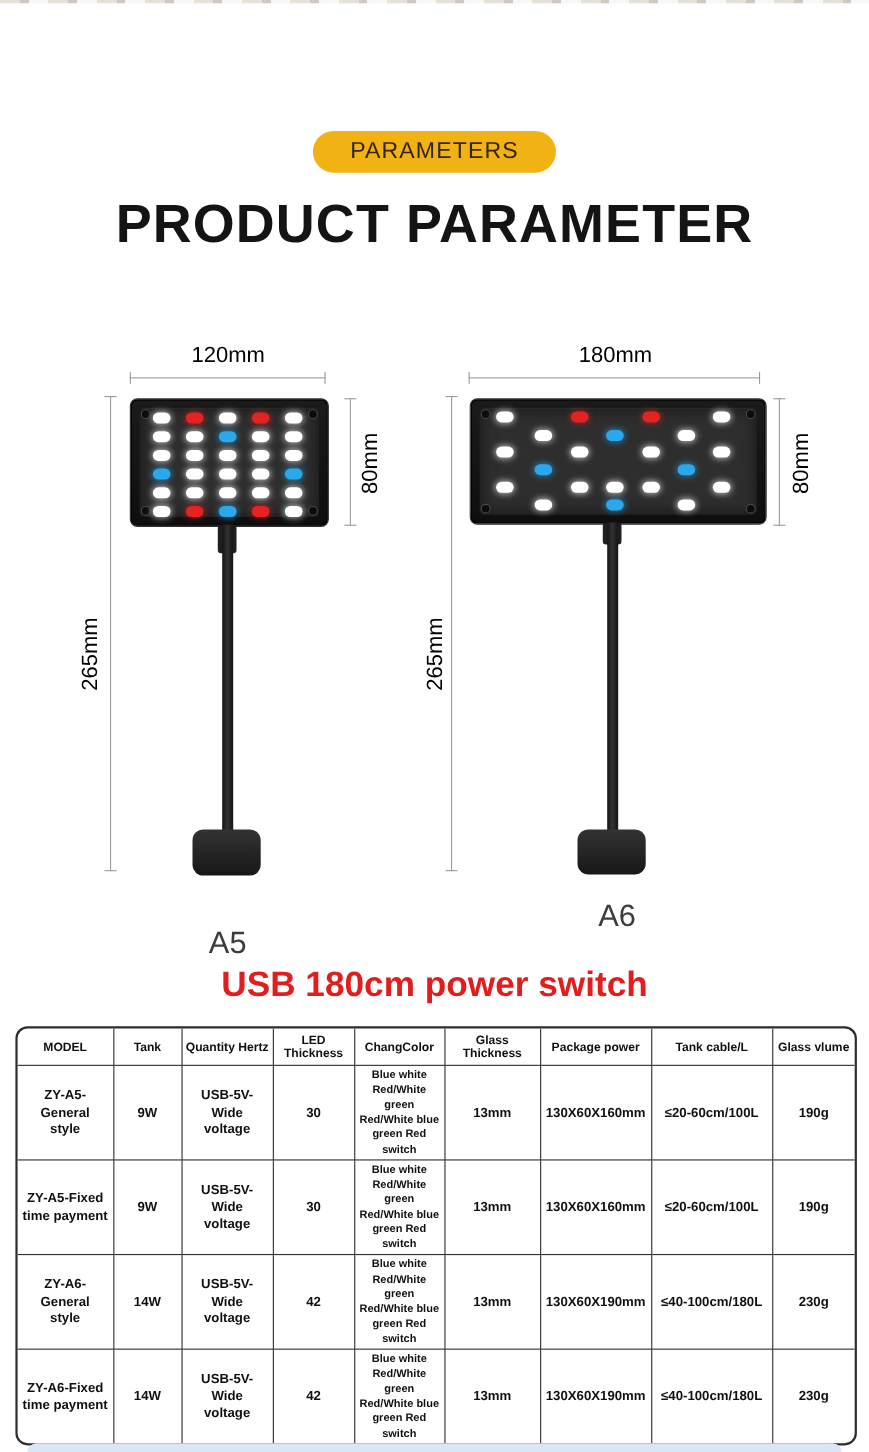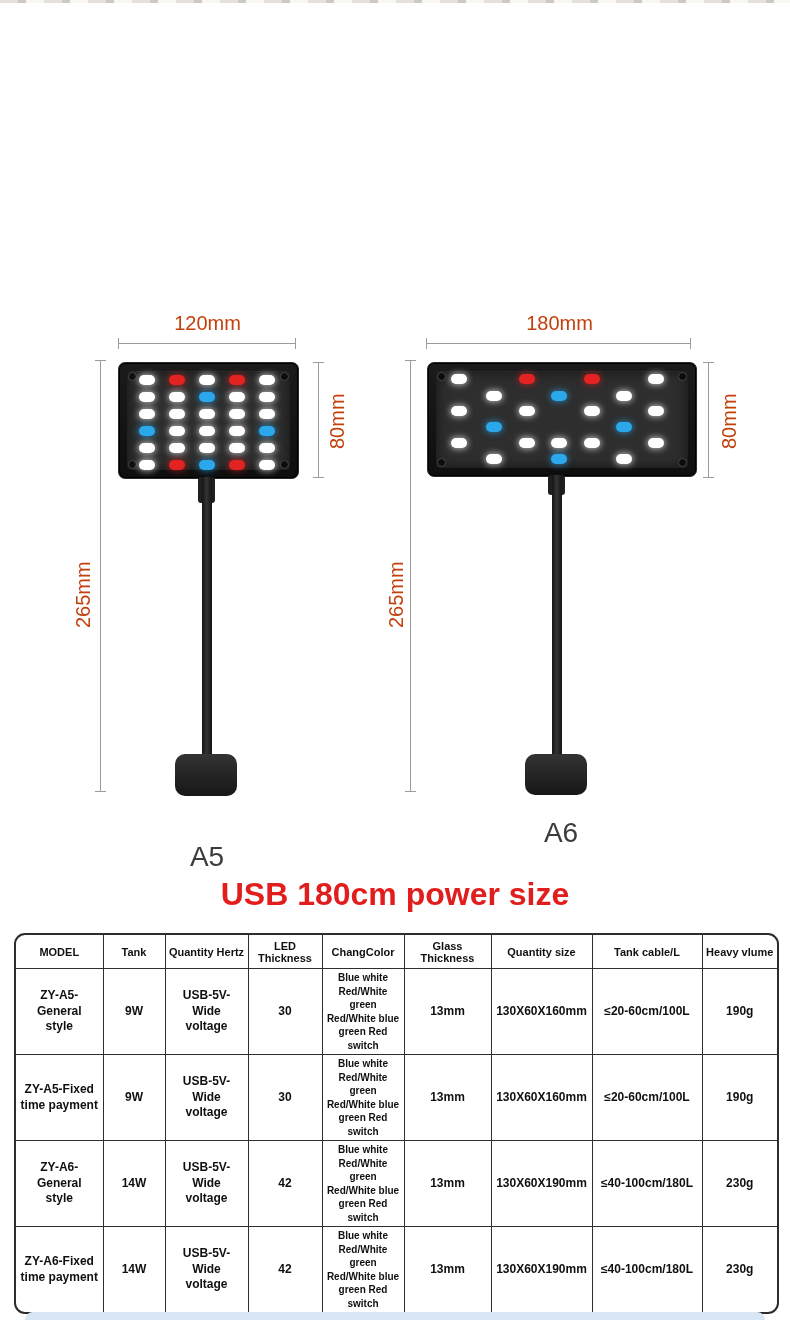--- a/index.html
+++ b/index.html
@@ -11,21 +11,21 @@
     background:repeating-linear-gradient(90deg,rgba(150,130,100,.45) 0 18px,rgba(90,75,60,.55) 18px 26px,rgba(225,215,200,.35) 26px 44px);}
 
   
   .badge{position:absolute;top:119px;left:50%;transform:translateX(-50%);
     background:var(--accent-yellow,#F1B214);border-radius:20px;padding:7px 34px;
     font-size:21px;letter-spacing:1px;color:#332611;font-weight:500;}
   .title{position:absolute;top:176px;left:0;width:100%;margin:0;text-align:center;
     font-size:49px;font-weight:bold;letter-spacing:1px;color:#141414;}
 
   
-  .dim-text{position:absolute;color:#c2410c;font-size:20px;}
+  .dim-text{position:absolute;color:#000000;font-size:20px;}
   .dim-text.h{text-align:center;}
   .dim-text.v{writing-mode:vertical-rl;transform:rotate(180deg);display:flex;align-items:center;justify-content:center;}
   .dim-hline{position:absolute;height:1px;background:#9b9b9b;}
   .dim-hline::before,.dim-hline::after{content:"";position:absolute;width:1px;height:11px;top:-5px;background:#9b9b9b;}
   .dim-hline::before{left:0;}.dim-hline::after{right:0;}
   .dim-vline{position:absolute;width:1px;background:#9b9b9b;}
   .dim-vline::before,.dim-vline::after{content:"";position:absolute;width:11px;height:1px;left:-5px;background:#9b9b9b;}
   .dim-vline::before{top:0;}.dim-vline::after{bottom:0;}
 
   
@@ -63,20 +63,24 @@
 
   
   .bottom-bar{position:absolute;bottom:0;left:25px;width:740px;height:8px;background:#d9e6f6;border-radius:9px 9px 0 0;}
 </style>
 </head>
 <body>
 
 <div class="page">
   <div class="top-strip"></div>
 
+  <div class="badge">
+    <span>PARAMETERS</span>
+  </div>
+  <h1 class="title">PRODUCT PARAMETER</h1>
 
   <div class="dim-text h" style="left:140px;top:312px;width:135px;">120mm</div>
   <div class="dim-hline" style="left:118px;top:343px;width:178px;"></div>
 
   <div class="lamp-head" style="left:118px;top:362px;width:179px;height:115px;">
     <div class="panel" id="panelA5">
       <div class="screw tl"></div>
       <div class="screw tr"></div>
       <div class="screw bl"></div>
       <div class="screw br"></div>
@@ -161,21 +165,21 @@
   <div class="dim-text v" style="left:716px;top:372px;height:98px;width:26px;">80mm</div>
 
   <div class="dim-vline" style="left:410px;top:360px;height:432px;"></div>
   <div class="dim-text v" style="left:383px;top:525px;height:140px;width:26px;">265mm</div>
 
   <div class="connector" style="left:548px;top:475px;width:17px;height:20px;"></div>
   <div class="rod" style="left:552px;top:475px;width:10px;height:282px;"></div>
   <div class="base" style="left:525px;top:754px;width:62px;height:41px;"></div>
   <div class="lamp-name" style="left:531px;top:817px;">A6</div>
 
-  <h2 class="cable">USB 180cm power size</h2>
+  <h2 class="cable">USB 180cm power switch</h2>
 
   <div class="table-wrap">
     <table>
       <colgroup>
           <col style="width: 87px;">
           <col style="width: 62px;">
           <col style="width: 83px;">
           <col style="width: 74px;">
           <col style="width: 82px;">
           <col style="width: 87px;">
@@ -184,23 +188,23 @@
           <col style="width: 75px;">
         </colgroup>
       <thead>
         <tr>
             <th>MODEL</th>
             <th>Tank</th>
             <th>Quantity Hertz</th>
             <th>LED Thickness</th>
             <th>ChangColor</th>
             <th>Glass Thickness</th>
-            <th>Quantity size</th>
+            <th>Package power</th>
             <th>Tank cable/L</th>
-            <th>Heavy vlume</th>
+            <th>Glass vlume</th>
           </tr>
       </thead>
       <tbody>
           <tr>
             <td>ZY-A5-General<br>style</td>
             <td>9W</td>
             <td>USB-5V- Wide<br>voltage</td>
             <td>30</td>
             <td class="small">Blue white<br>Red/White green<br>Red/White blue<br>green Red switch</td>
             <td>13mm</td>

